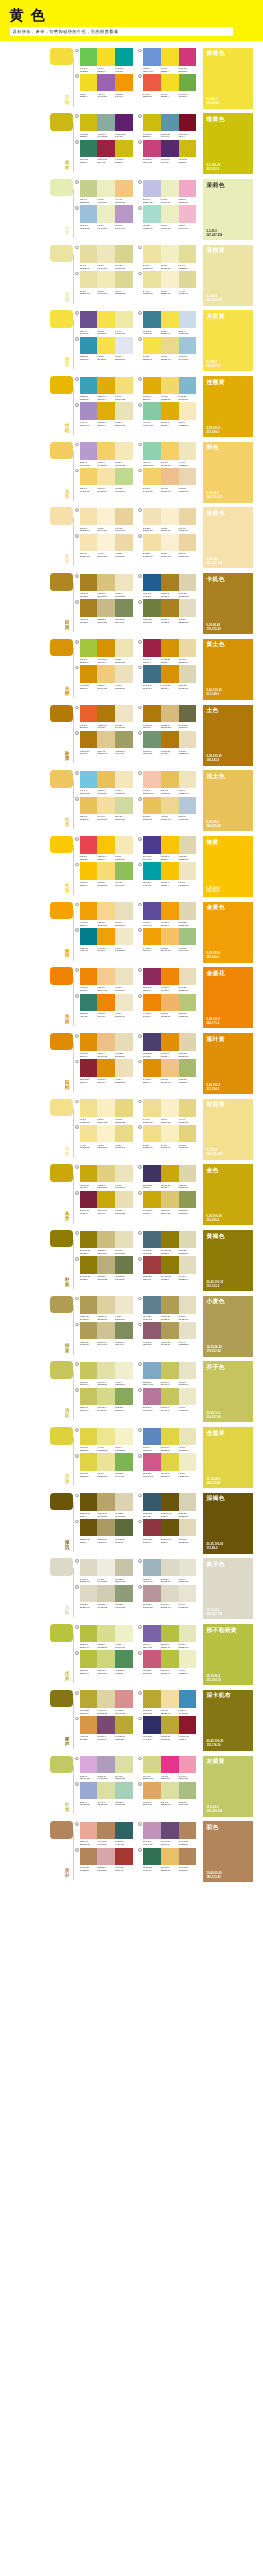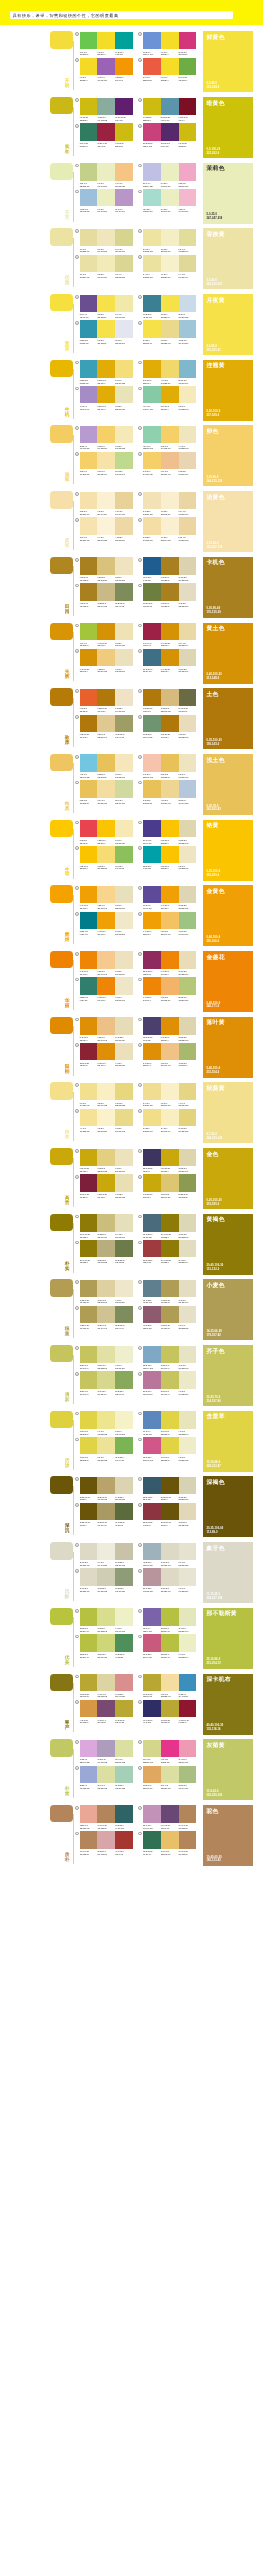--- a/index.html
+++ b/index.html
@@ -45,20 +45,21 @@
   .namecard { width:50px; min-height:61px; position:relative; padding:2.6px 3.2px; display:flex; flex-direction:column; justify-content:space-between; }
   .namecard .cname { font-size:5.8px; font-weight:bold; line-height:1.12; letter-spacing:0.3px; }
   .namecard .cvals { font-size:2.6px; line-height:1.5; font-weight:bold; letter-spacing:0.1px; }
 </style>
 </head>
 <body>
 
 <div id="page">
 
   <div class="header">
+    <div class="header-title">黄 色</div>
     <div class="header-sub-wrap">
       <div class="header-sub">具有快乐，希望，智慧和轻快的个性，它的明度最高</div>
     </div>
   </div>
 
   <div class="sections" id="sections">
       <div class="section">
         <div class="left-col">
           <div class="chip" style="background: rgb(244, 220, 60);"></div>
           <div class="rail"></div>

